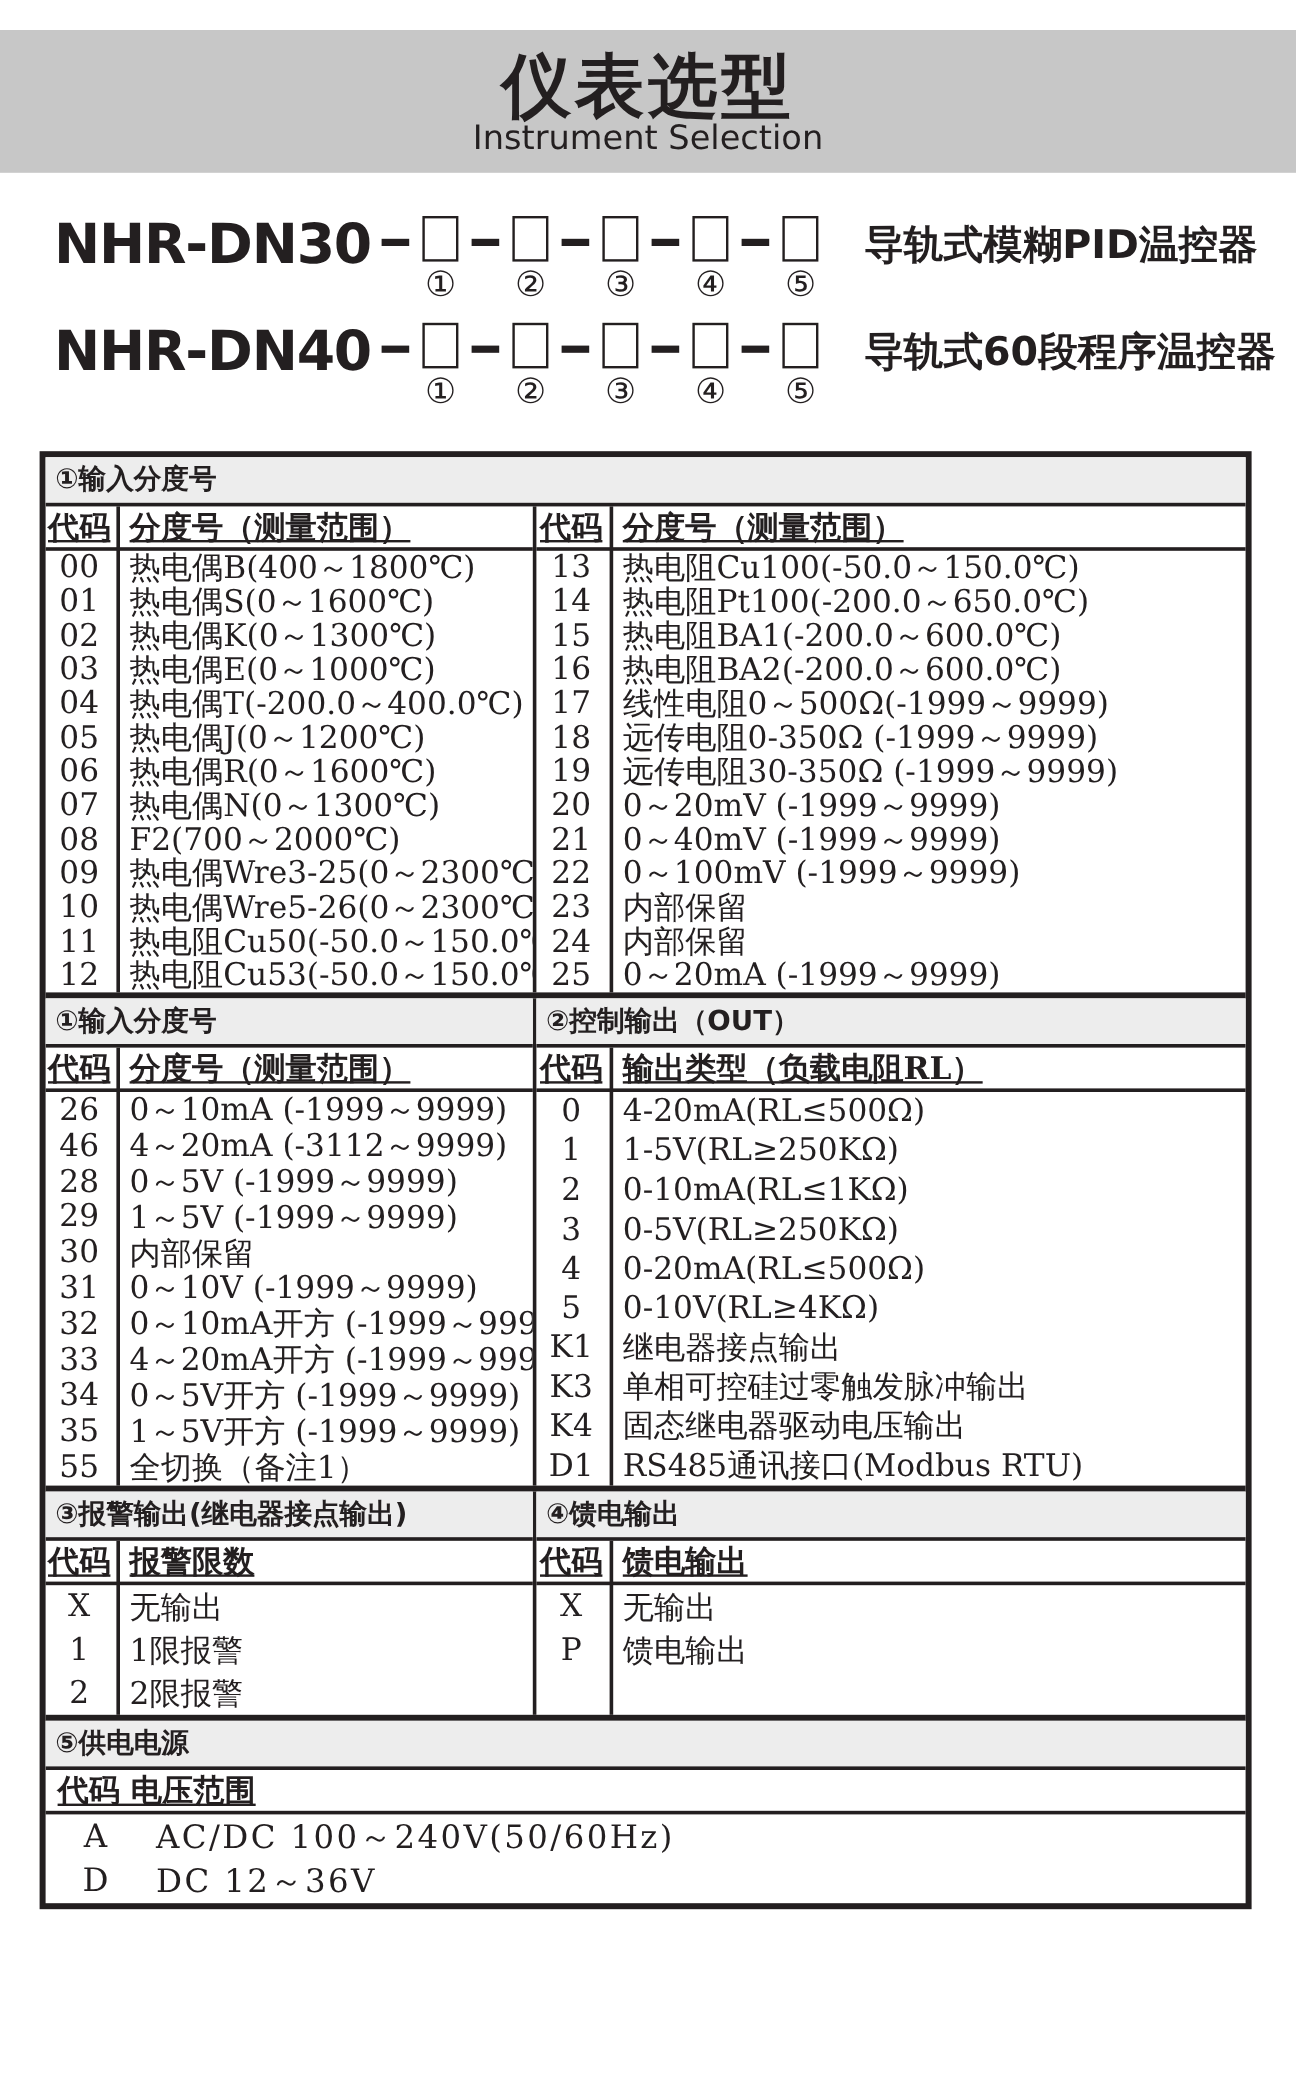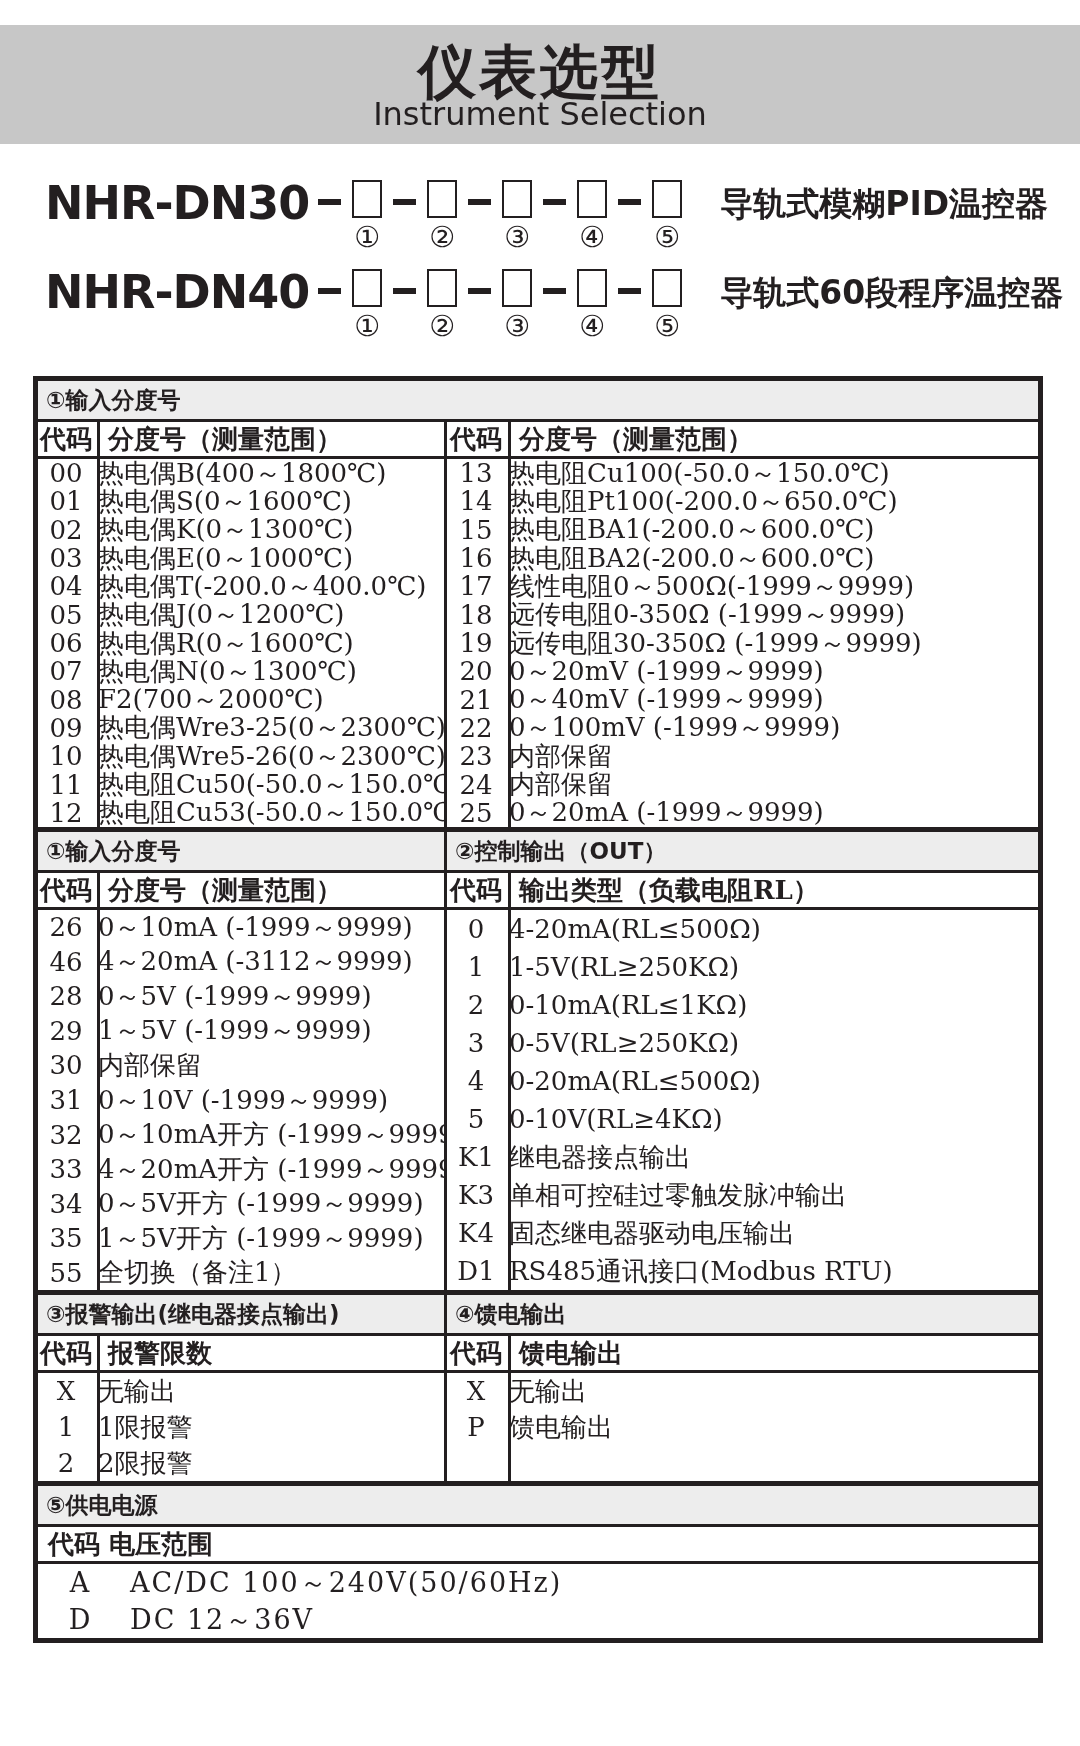--- a/index.html
+++ b/index.html
@@ -10,21 +10,21 @@
     --serif:"DejaVu Serif","Liberation Serif",serif;
   }
   *{box-sizing:border-box;margin:0;padding:0;}
   html,body{background:#fff;}
   body{width:1080px;height:1746px;overflow:hidden;color:var(--ink);font-family:var(--serif);}
 
   
   .band{margin-top:25px;height:119px;background:var(--band);text-align:center;
         display:flex;flex-direction:column;justify-content:center;align-items:center;}
   .band-title{font-family:var(--sans);font-weight:600;font-size:58px;line-height:62px;letter-spacing:3px;}
-  .band-subtitle{font-family:var(--sans);font-weight:400;font-size:32px;line-height:27px;margin-top:-2px;}
+  .band-subtitle{font-family:var(--sans);font-weight:400;font-size:28px;line-height:27px;margin-top:-2px;}
 
   
   .models{margin:36px 0 0 45px;}
   .model{display:flex;align-items:flex-start;}
   .model + .model{margin-top:16px;}
   .model-prefix{font-family:var(--sans);font-weight:600;font-size:46px;line-height:40px;
                 letter-spacing:-1px;padding-top:3px;white-space:nowrap;}
   .dash{width:23px;height:6px;background:var(--ink);margin:19px 9px 0 9px;flex:0 0 auto;}
   .slot{display:flex;flex-direction:column;align-items:center;width:34px;flex:0 0 auto;}
   .slot .box{width:30px;height:38px;border:2px solid var(--ink);background:#fff;}
@@ -40,32 +40,32 @@
   .cols{display:flex;align-items:stretch;}
   .half{display:flex;flex-direction:column;}
   .hl{width:409px;flex:0 0 409px;border-right:3px solid var(--ink);}
   .hr{flex:1 1 auto;min-width:0;}
   .half .title-row{border-bottom:3px solid var(--ink);}
   .grid{position:relative;flex:1 1 auto;display:flex;flex-direction:column;}
   .grid::before{content:"";position:absolute;top:0;bottom:0;width:3px;background:var(--ink);}
   .hl .grid::before{left:59px;}
   .hr .grid::before{left:61px;}
   .hrow{height:37px;border-bottom:3px solid var(--ink);display:flex;align-items:center;
-        font-weight:700;font-size:26px;white-space:nowrap;overflow:hidden;}
+        font-weight:700;font-size:26px;white-space:nowrap;overflow:hidden;text-decoration:underline;}
   .hc0{width:59px;flex:0 0 59px;text-align:center;padding-right:3px;}
   .hr .hc0{width:61px;flex:0 0 61px;}
   .hrow .hc1{padding-left:11px;}
   .rows{display:flex;flex-direction:column;overflow:hidden;}
   .trow{display:flex;align-items:center;flex:1 1 0;min-height:0;font-size:26px;white-space:nowrap;}
   .trow .tcell{overflow:hidden;}
   .trow .c0{width:59px;flex:0 0 59px;text-align:center;padding-right:3px;}
   .hr .trow .c0{width:61px;flex:0 0 61px;}
-  .trow .c1{padding-left:1px;flex:1 1 auto;}
+  .trow .c1{padding-left:11px;flex:1 1 auto;}
   .rows-a{height:368px;}
-  .rows-b{height:380px;}
+  .rows-b{height:328px;}
   .rows-c{height:108px;}
   .rows-c.fixed .trow{flex:0 0 36px;}
   
   .hrow.single{padding-left:10px;font-weight:700;}
   .rows-d{height:74px;}
   .rows-d .trow{font-size:27px;letter-spacing:2px;}
   .rows-d .c0{width:88px;flex:0 0 88px;text-align:center;}
   .rows-d .c1{padding-left:4px;}
 </style>
 </head>

